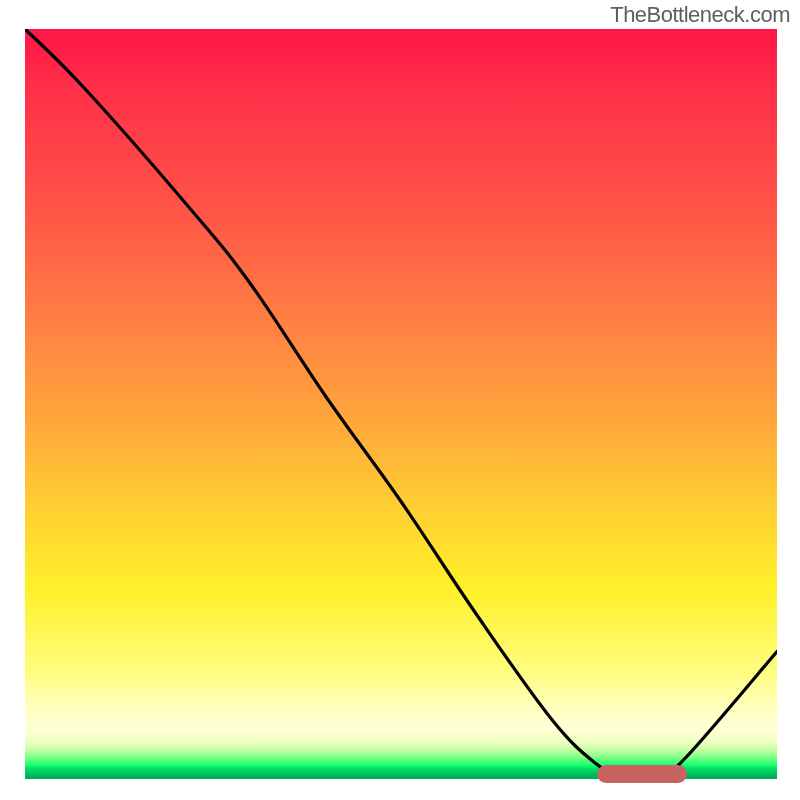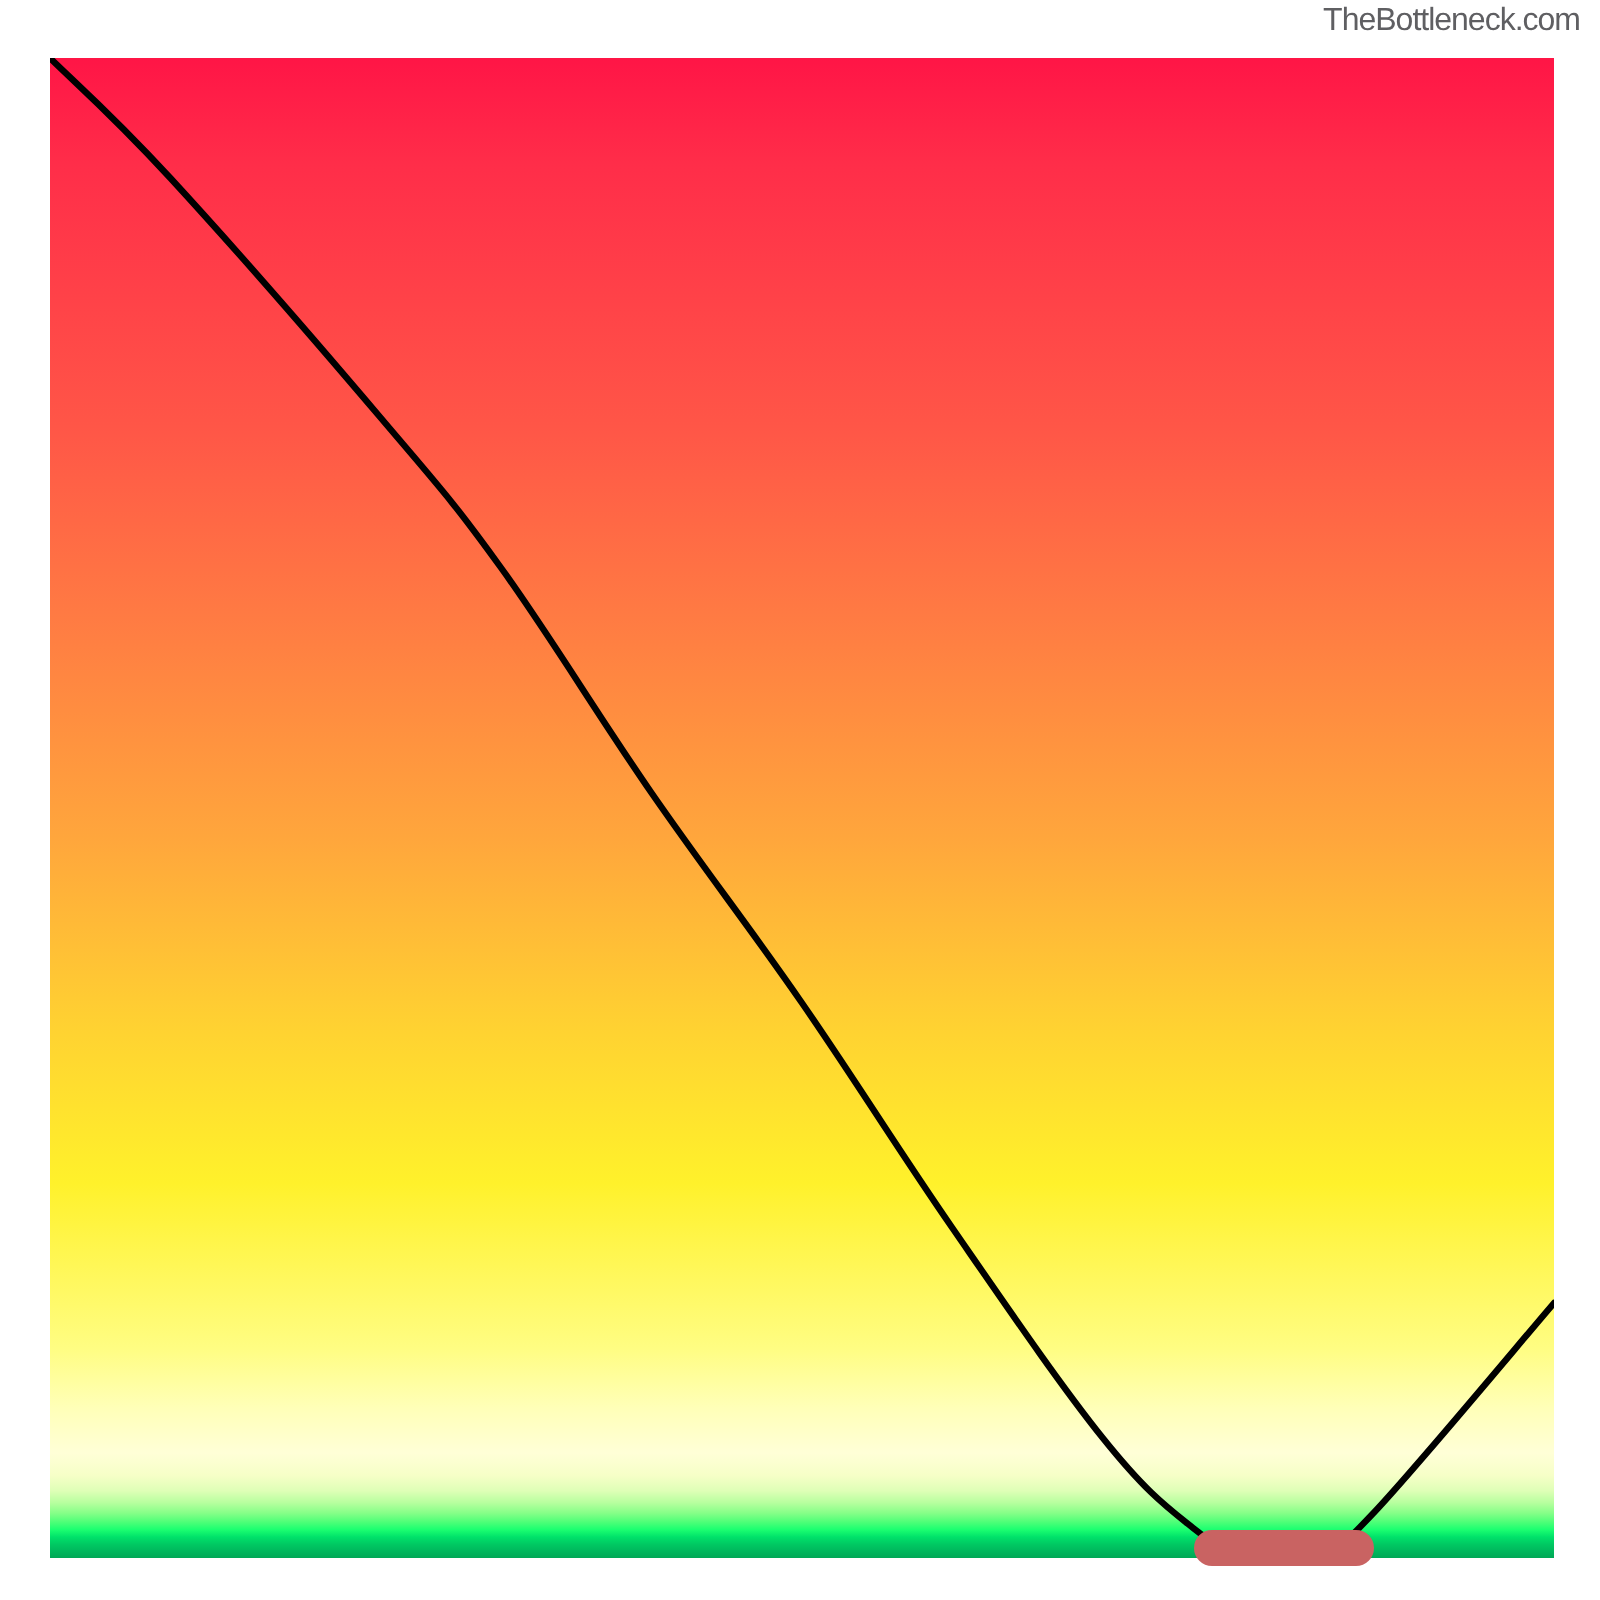--- a/index.html
+++ b/index.html
@@ -13,21 +13,21 @@
   }
   .container {
     position: relative;
     width: 800px;
     height: 800px;
   }
   .watermark {
     position: absolute;
     right: 10px;
     top: 2px;
-    font-size: 16px;
+    font-size: 22px;
     font-weight: 400;
     color: #5f5f62;
     letter-spacing: -0.5px;
   }
   .plot-area {
     position: absolute;
     left: 25px;
     top: 29px;
     width: 752px;
     height: 750px;

